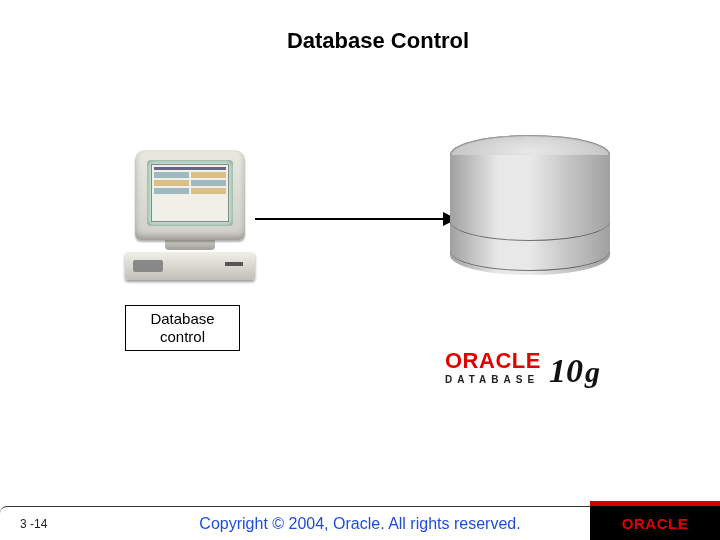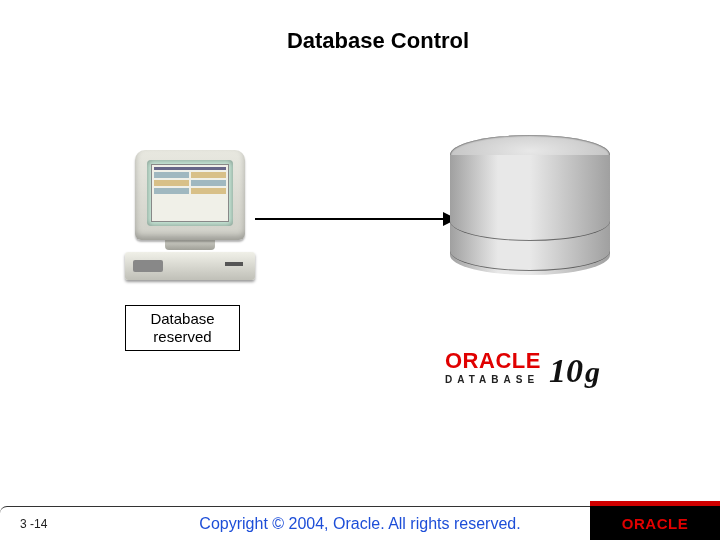--- a/index.html
+++ b/index.html
@@ -289,21 +289,21 @@
   <div class="cylinder">
     <div class="cyl-top"></div>
     <div class="cyl-body">
       <div class="cyl-ring r1"></div>
       <div class="cyl-ring r2"></div>
     </div>
   </div>
 
   <div class="label-box">
     <div>Database</div>
-    <div>reserved</div>
+    <div>control</div>
   </div>
 
 </div>
 
 <div class="oracle-product">
   <div>
     <div class="oracle-wordmark">ORACLE</div>
     <div class="oracle-sub">DATABASE</div>
   </div>
   <div class="ten-g">

